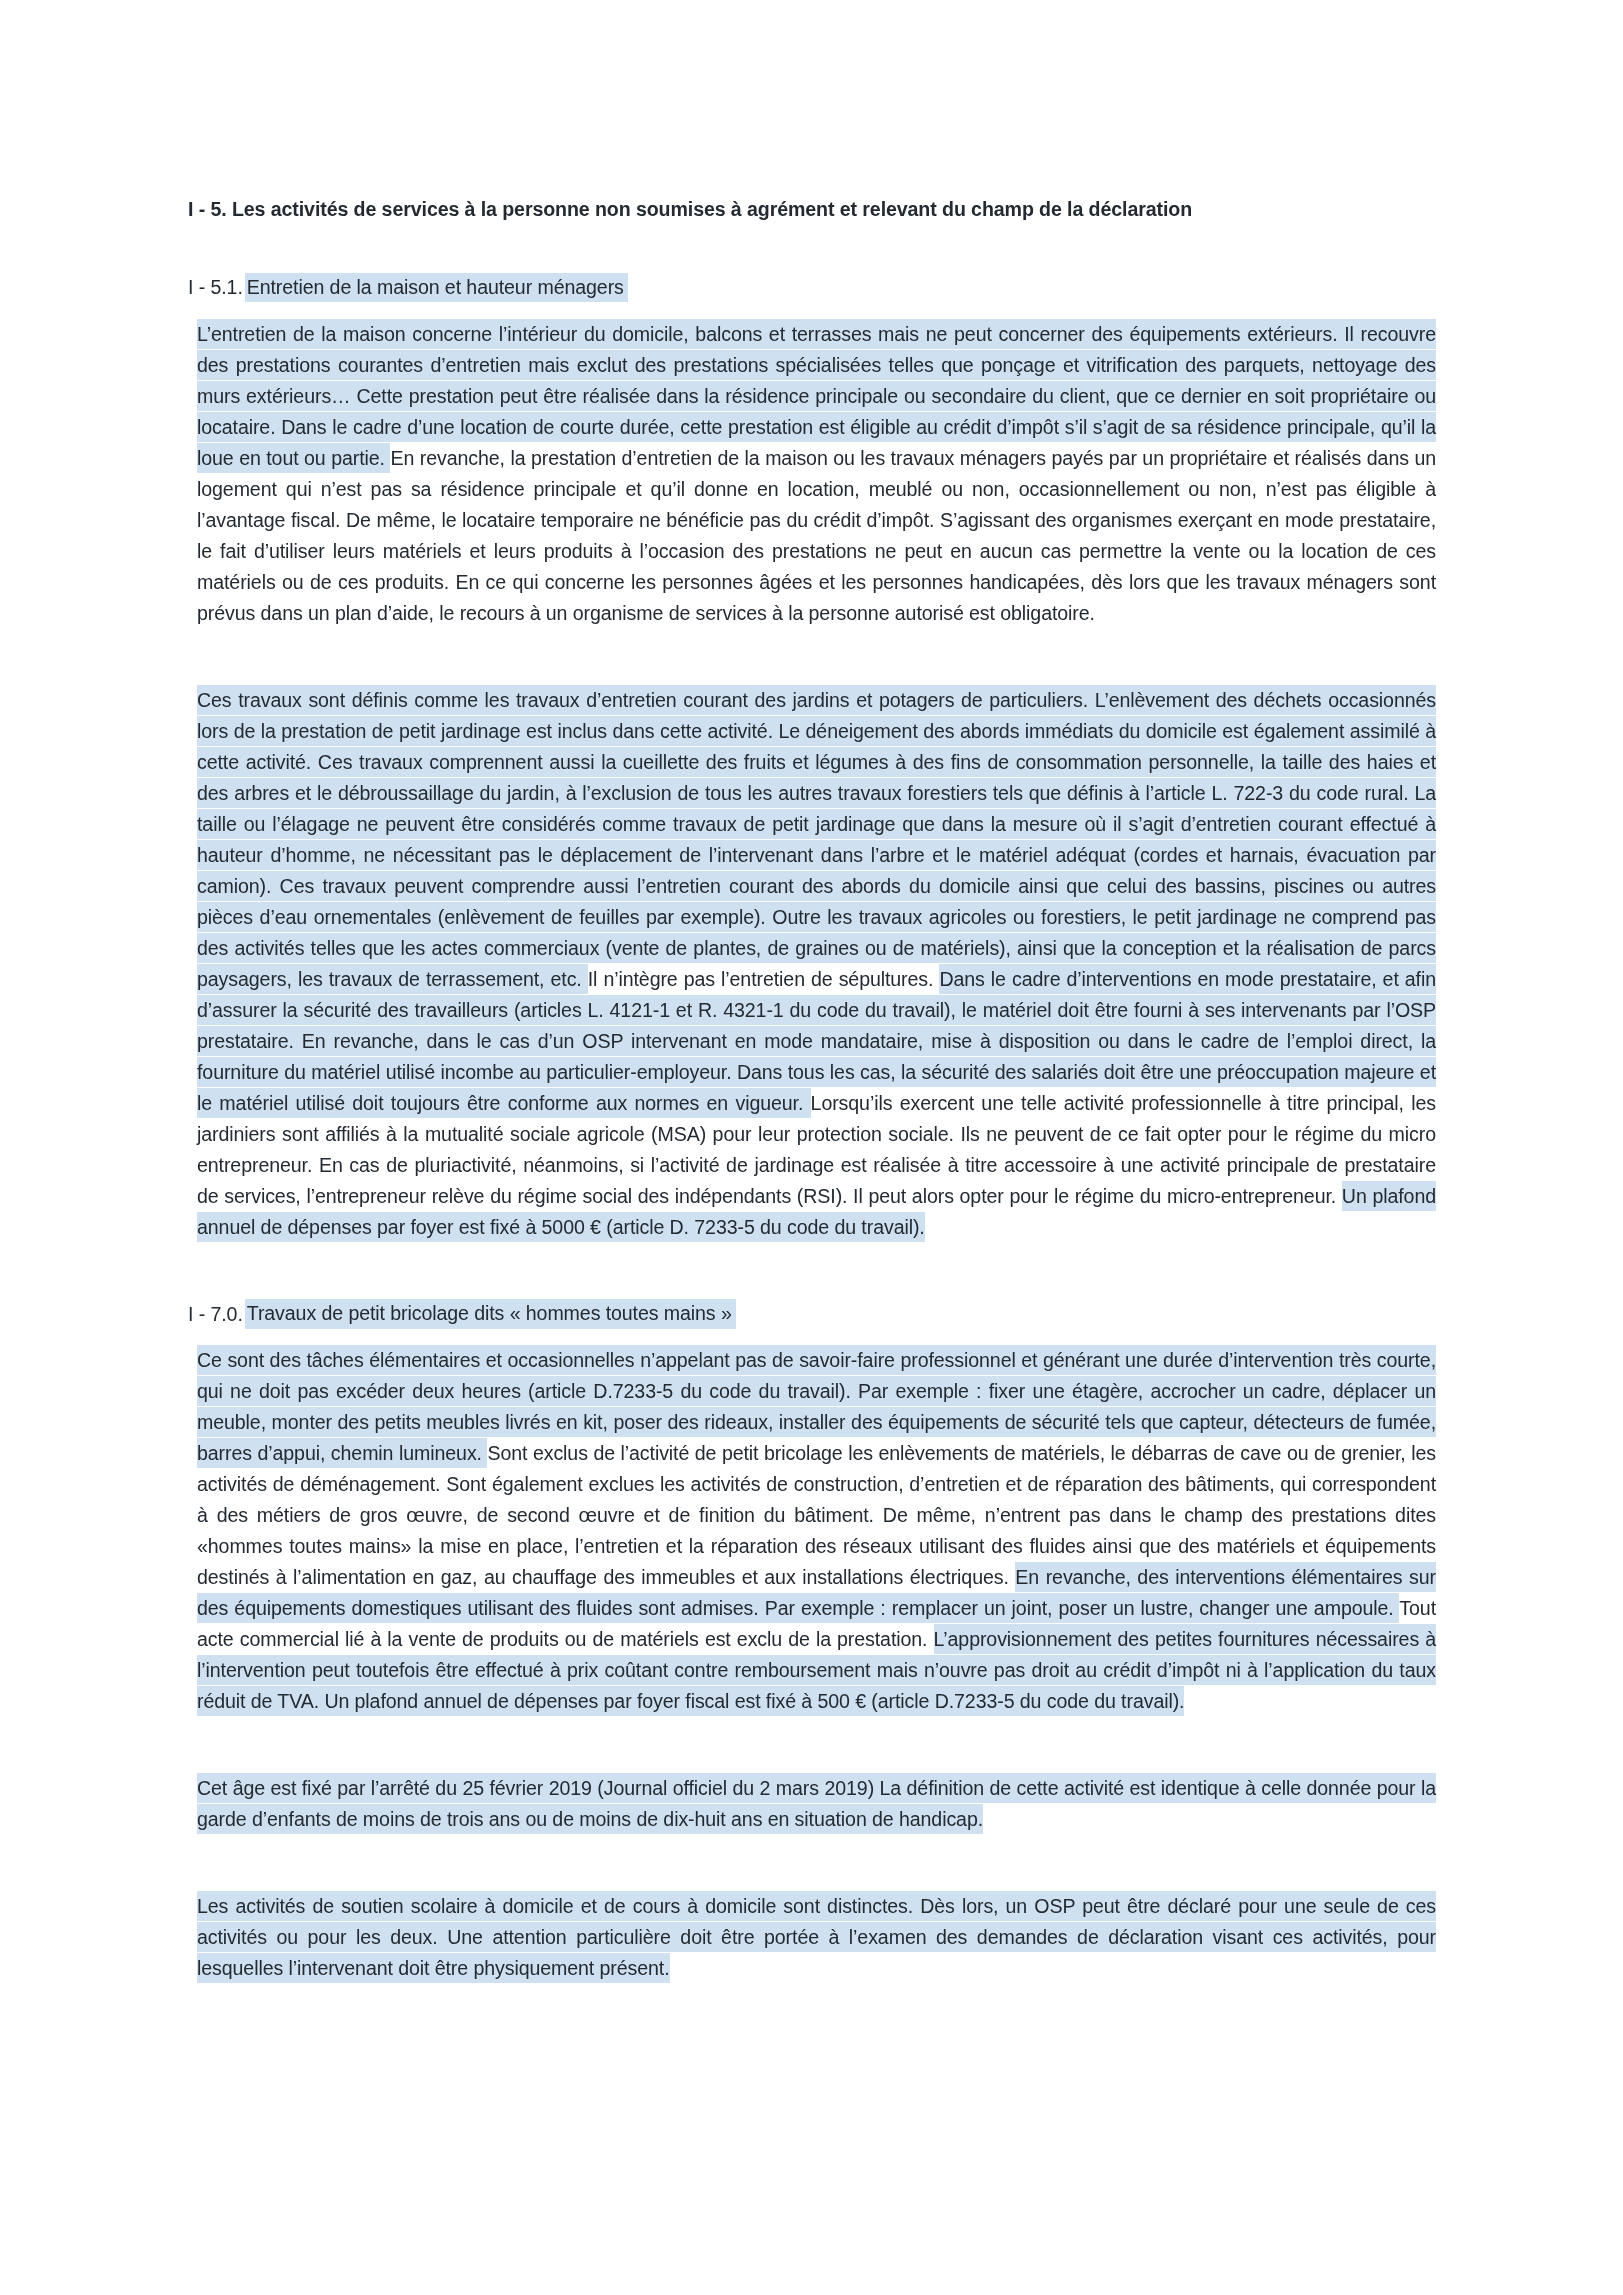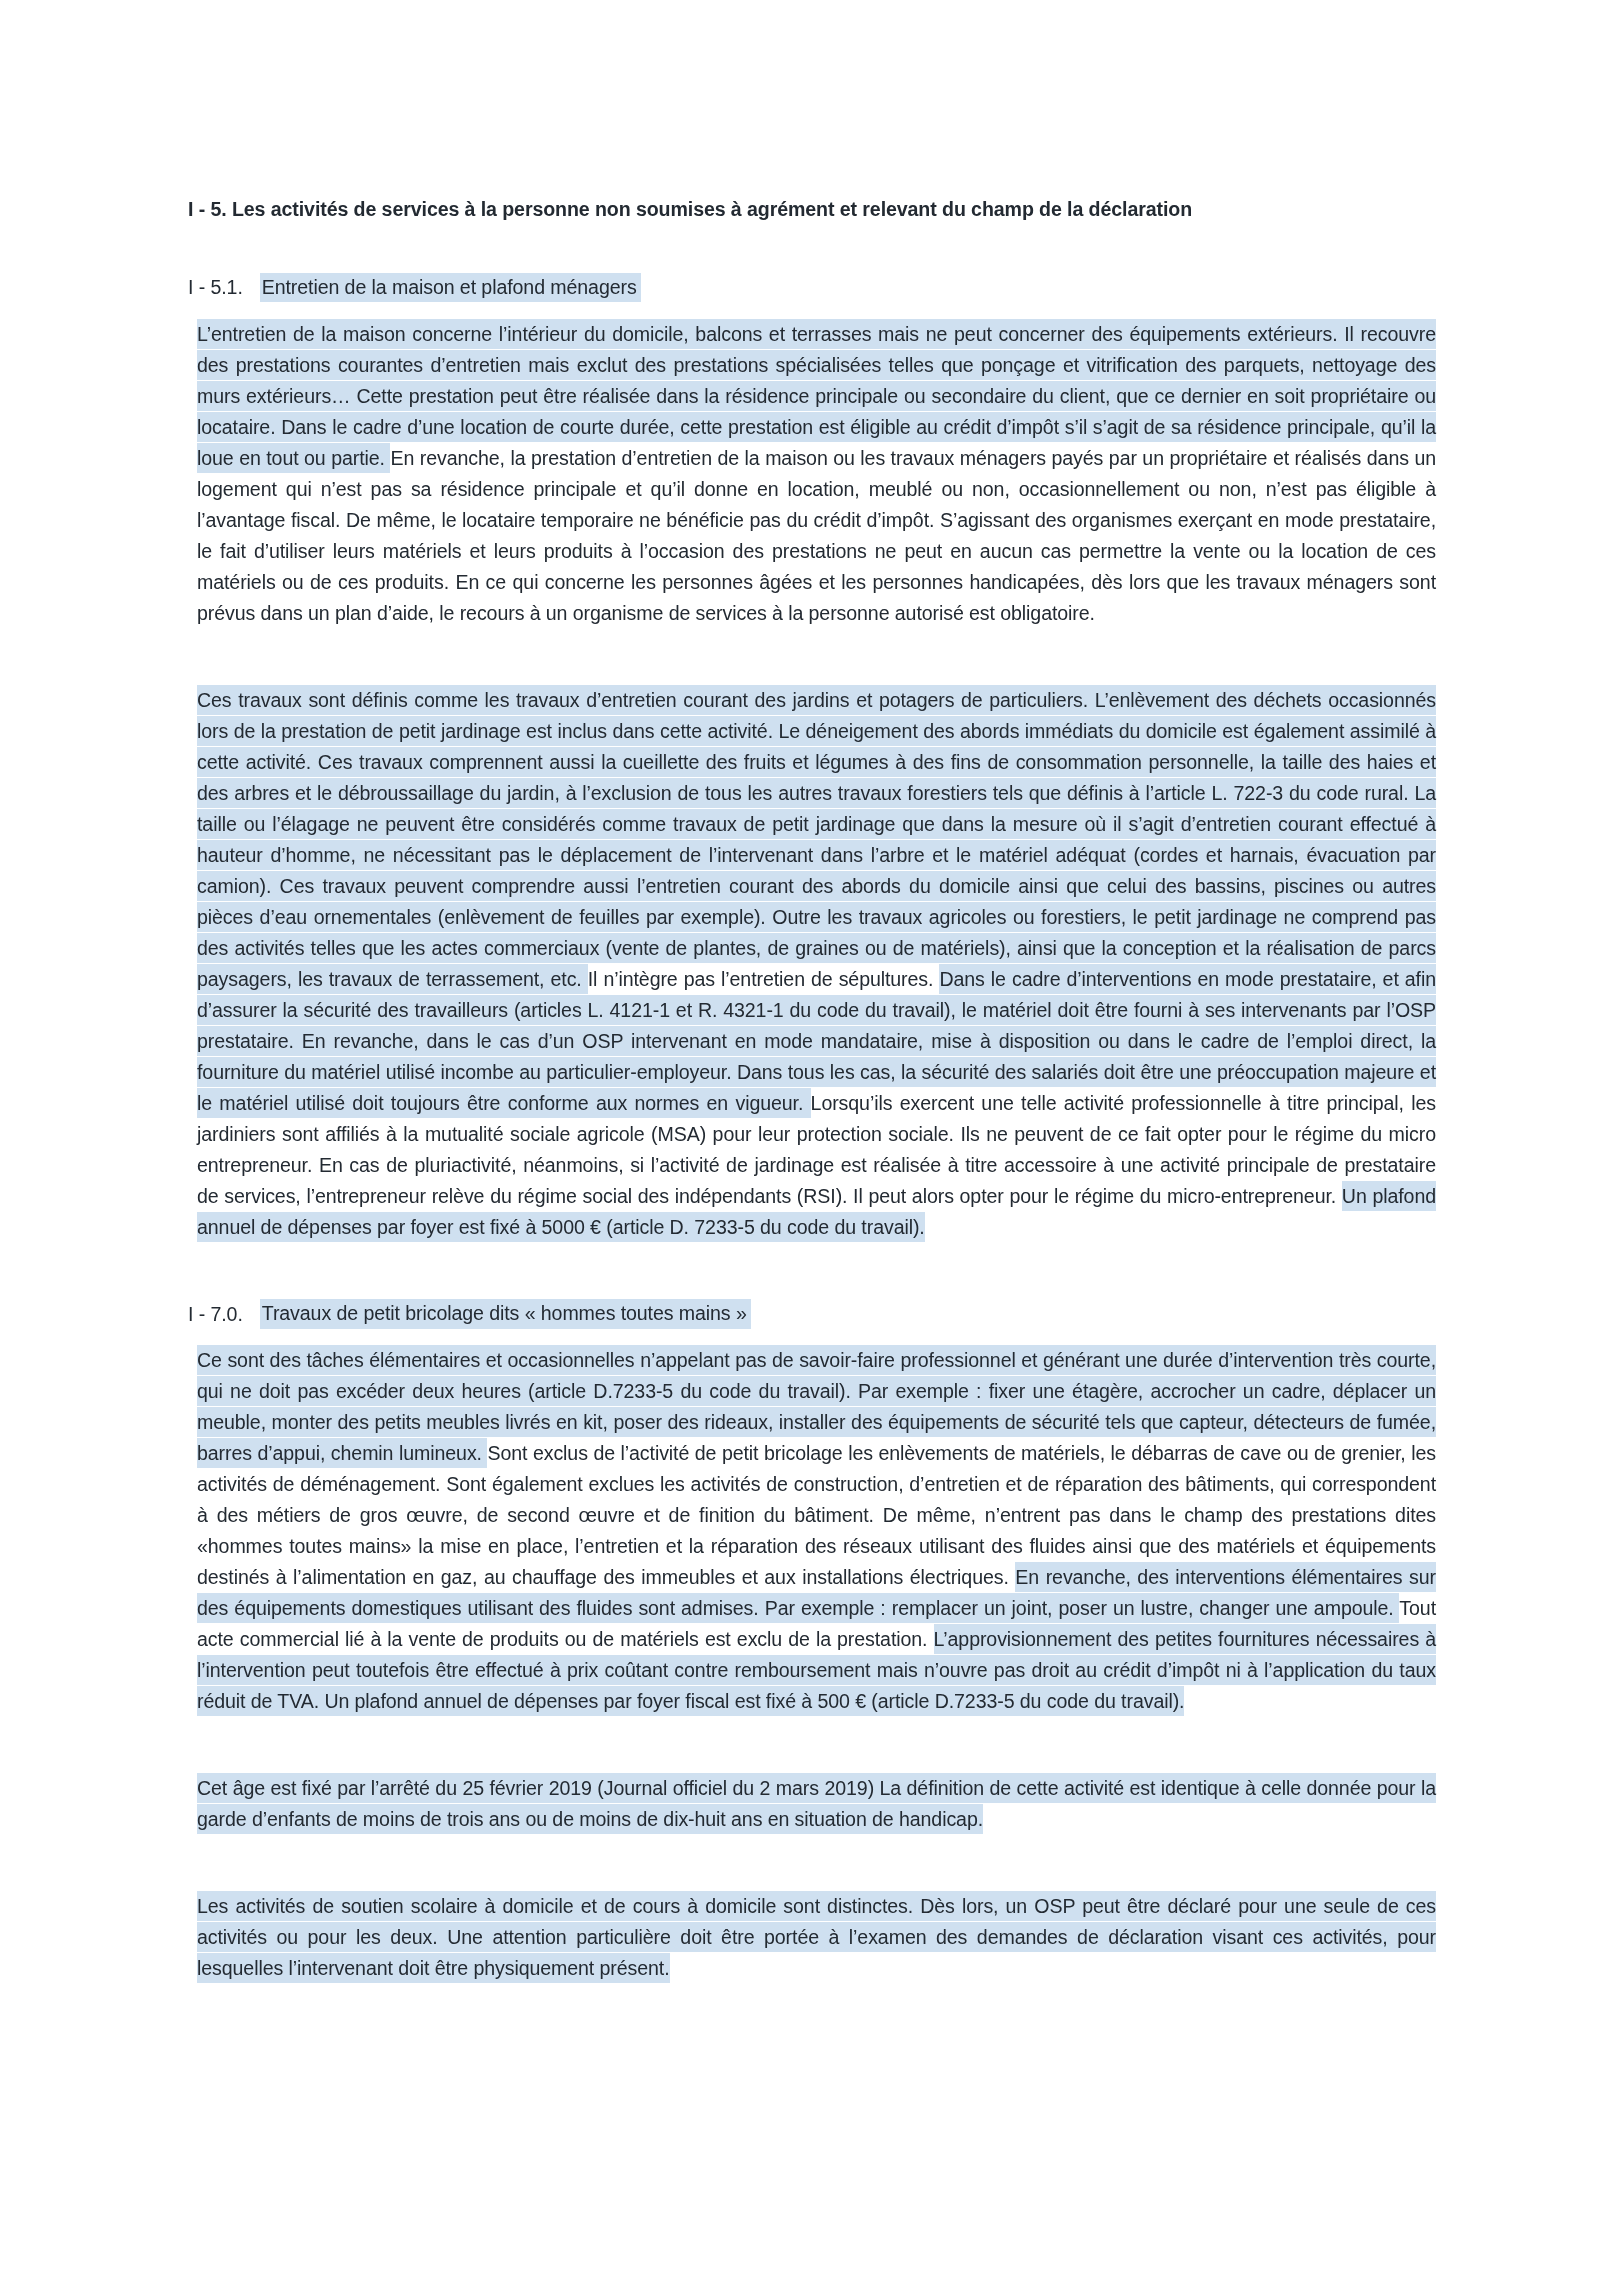--- a/index.html
+++ b/index.html
@@ -46,31 +46,31 @@
   section{margin:0;}
   mark{
     background:var(--hl);
     color:inherit;
     padding:3.9px 0;
   }
   h2 mark{
     padding:3.3px 3.9px 3.9px 2px;
   }
   .section-number{
-    margin-right:17px;
+    margin-right:2px;
   }
 </style>
 </head>
 <body>
 
 <div class="page">
   <h1>I - 5. Les activités de services à la personne non soumises à agrément et relevant du champ de la déclaration</h1>
   <div id="sections">
       <section>
-        <h2><span class="section-number">I - 5.1.</span><mark>Entretien de la maison et plafond ménagers</mark></h2>
+        <h2><span class="section-number">I - 5.1.</span><mark>Entretien de la maison et hauteur ménagers</mark></h2>
         <p><mark>L’entretien de la maison concerne l’intérieur du domicile, balcons et terrasses mais ne peut concerner des équipements extérieurs. Il recouvre des prestations courantes d’entretien mais exclut des prestations spécialisées telles que ponçage et vitrification des parquets, nettoyage des murs extérieurs… Cette prestation peut être réalisée dans la résidence principale ou secondaire du client, que ce dernier en soit propriétaire ou locataire. Dans le cadre d’une location de courte durée, cette prestation est éligible au crédit d’impôt s’il s’agit de sa résidence principale, qu’il la loue en tout ou partie. </mark><span>En revanche, la prestation d’entretien de la maison ou les travaux ménagers payés par un propriétaire et réalisés dans un logement qui n’est pas sa résidence principale et qu’il donne en location, meublé ou non, occasionnellement ou non, n’est pas éligible à l’avantage fiscal. De même, le locataire temporaire ne bénéficie pas du crédit d’impôt. S’agissant des organismes exerçant en mode prestataire, le fait d’utiliser leurs matériels et leurs produits à l’occasion des prestations ne peut en aucun cas permettre la vente ou la location de ces matériels ou de ces produits. En ce qui concerne les personnes âgées et les personnes handicapées, dès lors que les travaux ménagers sont prévus dans un plan d’aide, le recours à un organisme de services à la personne autorisé est obligatoire.</span></p>
       </section>
       <section>
         <p><mark>Ces travaux sont définis comme les travaux d’entretien courant des jardins et potagers de particuliers. L’enlèvement des déchets occasionnés lors de la prestation de petit jardinage est inclus dans cette activité. Le déneigement des abords immédiats du domicile est également assimilé à cette activité. Ces travaux comprennent aussi la cueillette des fruits et légumes à des fins de consommation personnelle, la taille des haies et des arbres et le débroussaillage du jardin, à l’exclusion de tous les autres travaux forestiers tels que définis à l’article L. 722-3 du code rural. La taille ou l’élagage ne peuvent être considérés comme travaux de petit jardinage que dans la mesure où il s’agit d’entretien courant effectué à hauteur d’homme, ne nécessitant pas le déplacement de l’intervenant dans l’arbre et le matériel adéquat (cordes et harnais, évacuation par camion). Ces travaux peuvent comprendre aussi l’entretien courant des abords du domicile ainsi que celui des bassins, piscines ou autres pièces d’eau ornementales (enlèvement de feuilles par exemple). Outre les travaux agricoles ou forestiers, le petit jardinage ne comprend pas des activités telles que les actes commerciaux (vente de plantes, de graines ou de matériels), ainsi que la conception et la réalisation de parcs paysagers, les travaux de terrassement, etc. </mark><span>Il n’intègre pas l’entretien de sépultures. </span><mark>Dans le cadre d’interventions en mode prestataire, et afin d’assurer la sécurité des travailleurs (articles L. 4121-1 et R. 4321-1 du code du travail), le matériel doit être fourni à ses intervenants par l’OSP prestataire. En revanche, dans le cas d’un OSP intervenant en mode mandataire, mise à disposition ou dans le cadre de l’emploi direct, la fourniture du matériel utilisé incombe au particulier-employeur. Dans tous les cas, la sécurité des salariés doit être une préoccupation majeure et le matériel utilisé doit toujours être conforme aux normes en vigueur. </mark><span>Lorsqu’ils exercent une telle activité professionnelle à titre principal, les jardiniers sont affiliés à la mutualité sociale agricole (MSA) pour leur protection sociale. Ils ne peuvent de ce fait opter pour le régime du micro entrepreneur. En cas de pluriactivité, néanmoins, si l’activité de jardinage est réalisée à titre accessoire à une activité principale de prestataire de services, l’entrepreneur relève du régime social des indépendants (RSI). Il peut alors opter pour le régime du micro-entrepreneur. </span><mark>Un plafond annuel de dépenses par foyer est fixé à 5000 € (article D. 7233-5 du code du travail).</mark></p>
       </section>
       <section>
         <h2><span class="section-number">I - 7.0.</span><mark>Travaux de petit bricolage dits « hommes toutes mains »</mark></h2>
         <p><mark>Ce sont des tâches élémentaires et occasionnelles n’appelant pas de savoir-faire professionnel et générant une durée d’intervention très courte, qui ne doit pas excéder deux heures (article D.7233-5 du code du travail). Par exemple : fixer une étagère, accrocher un cadre, déplacer un meuble, monter des petits meubles livrés en kit, poser des rideaux, installer des équipements de sécurité tels que capteur, détecteurs de fumée, barres d’appui, chemin lumineux. </mark><span>Sont exclus de l’activité de petit bricolage les enlèvements de matériels, le débarras de cave ou de grenier, les activités de déménagement. Sont également exclues les activités de construction, d’entretien et de réparation des bâtiments, qui correspondent à des métiers de gros œuvre, de second œuvre et de finition du bâtiment. De même, n’entrent pas dans le champ des prestations dites «hommes toutes mains» la mise en place, l’entretien et la réparation des réseaux utilisant des fluides ainsi que des matériels et équipements destinés à l’alimentation en gaz, au chauffage des immeubles et aux installations électriques. </span><mark>En revanche, des interventions élémentaires sur des équipements domestiques utilisant des fluides sont admises. Par exemple : remplacer un joint, poser un lustre, changer une ampoule. </mark><span>Tout acte commercial lié à la vente de produits ou de matériels est exclu de la prestation. </span><mark>L’approvisionnement des petites fournitures nécessaires à l’intervention peut toutefois être effectué à prix coûtant contre remboursement mais n’ouvre pas droit au crédit d’impôt ni à l’application du taux réduit de TVA. Un plafond annuel de dépenses par foyer fiscal est fixé à 500 € (article D.7233-5 du code du travail).</mark></p>
       </section>
       <section>

